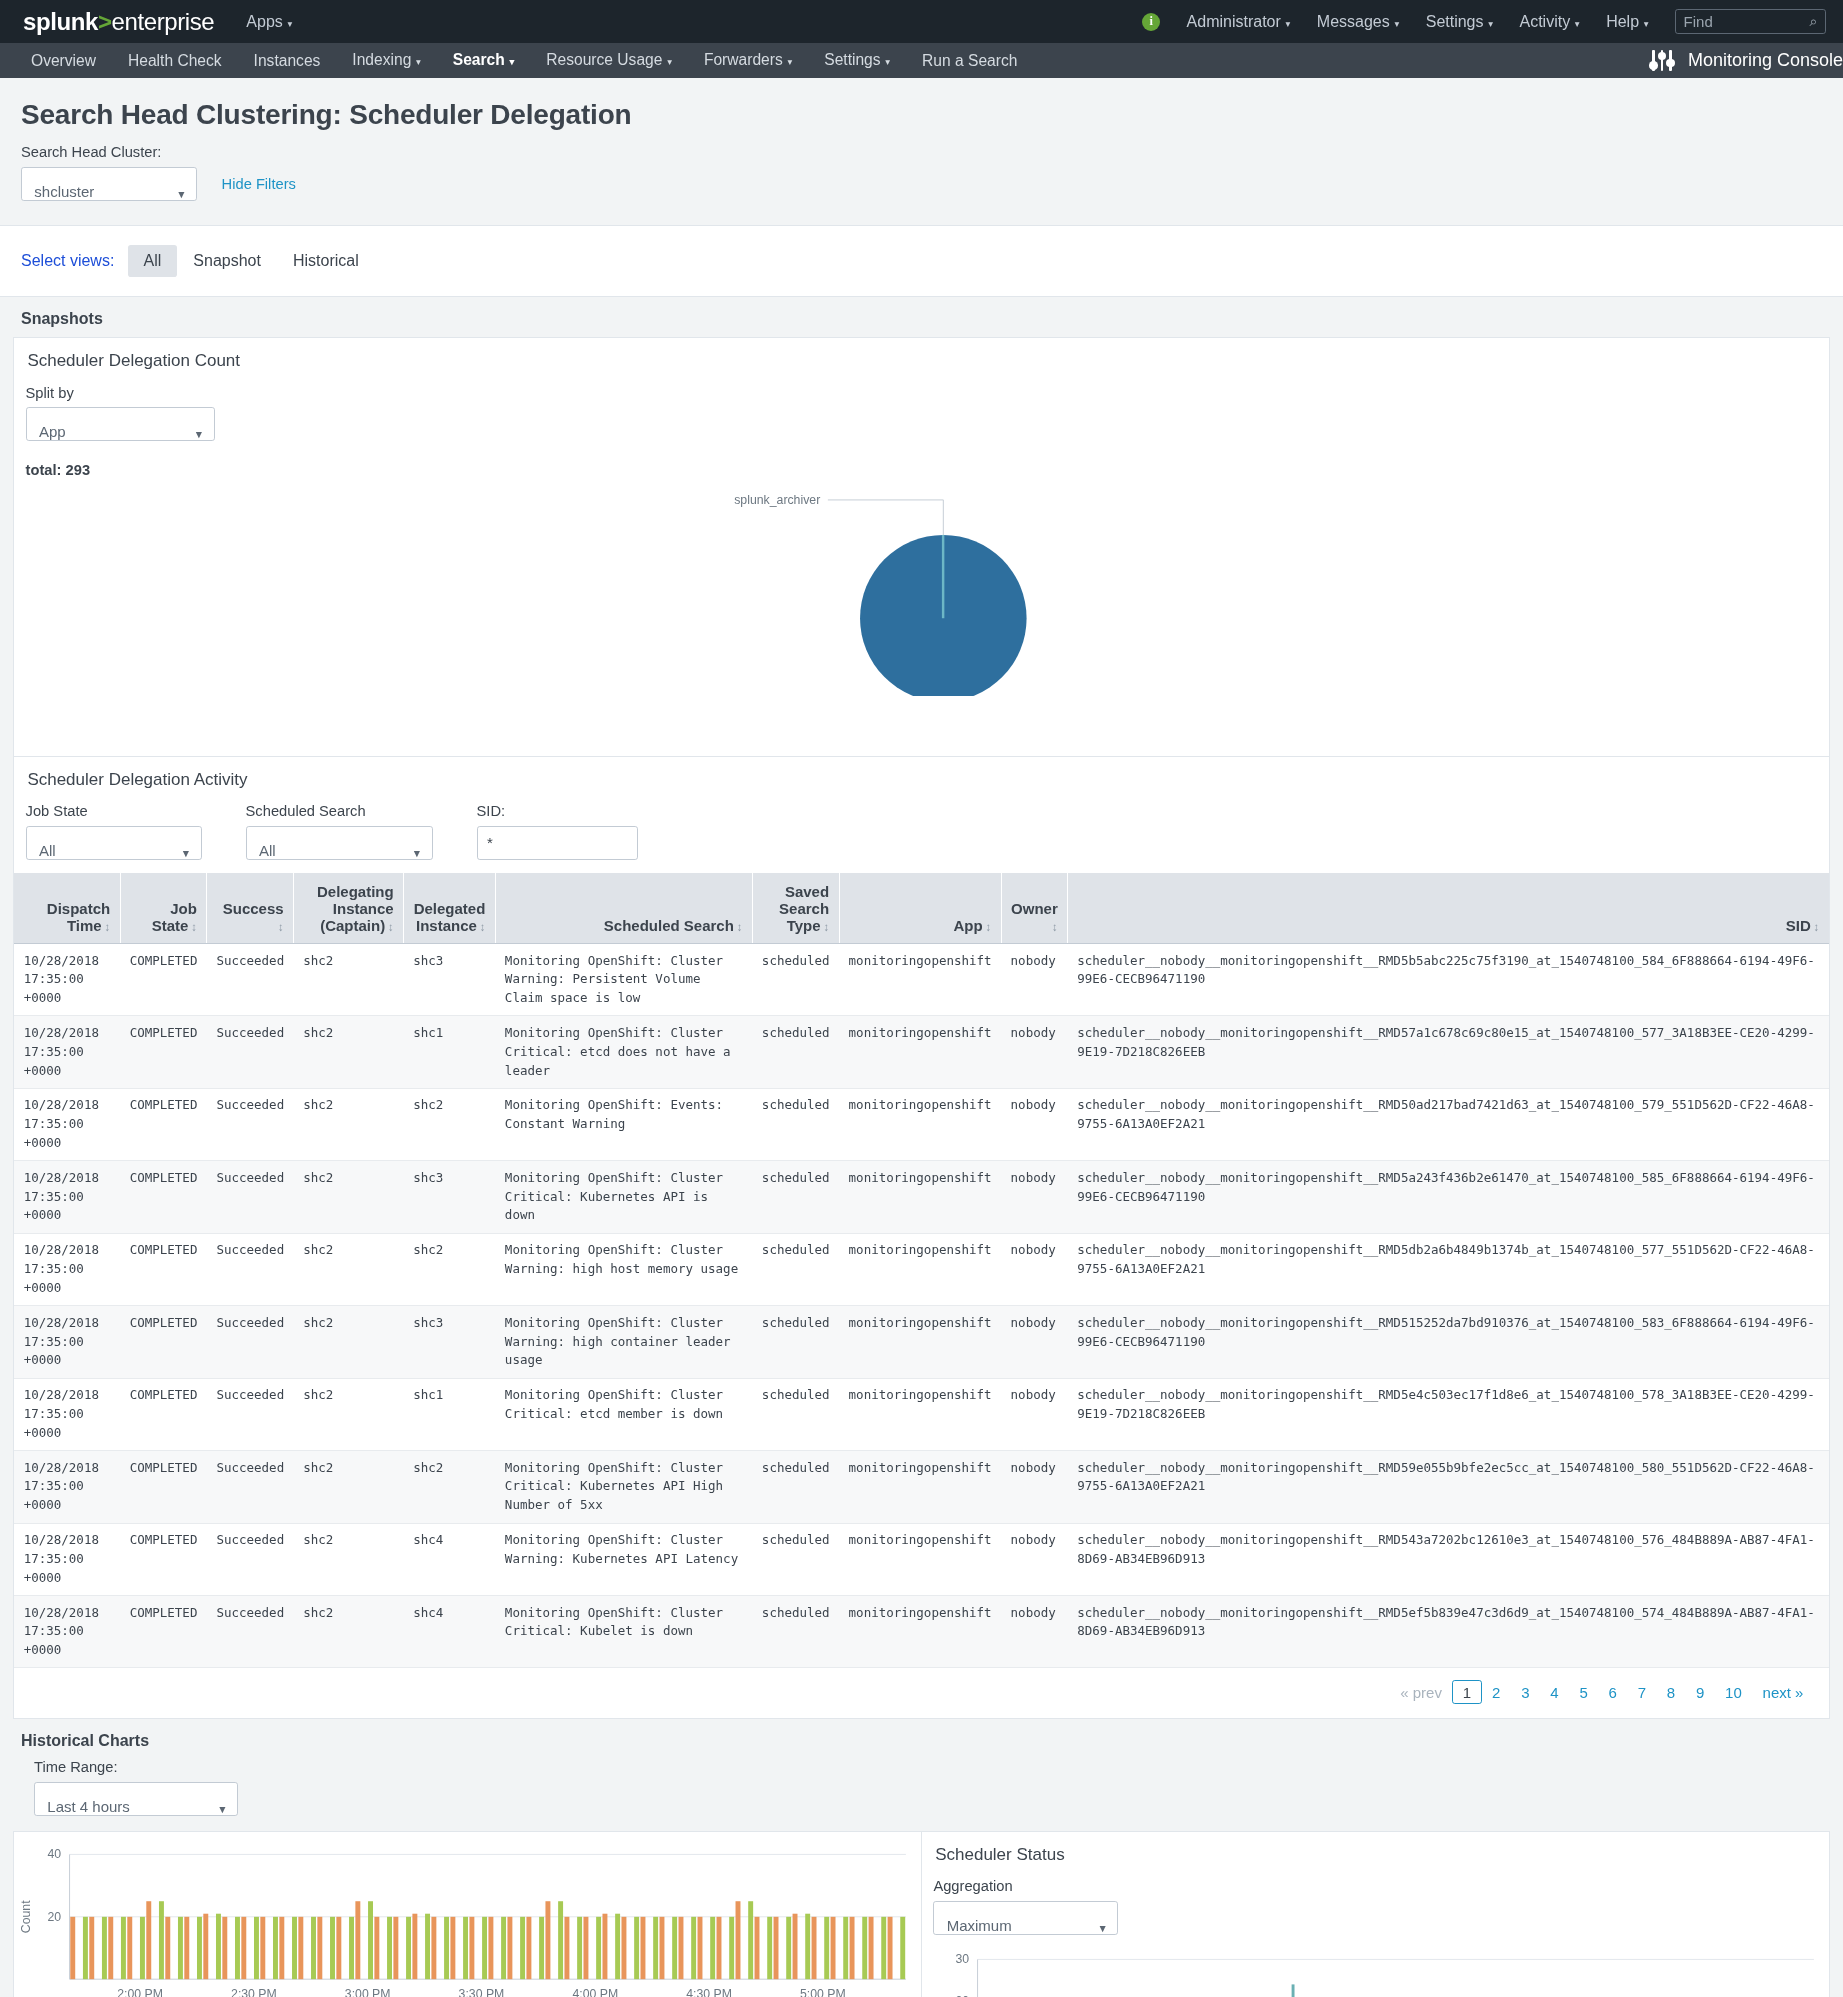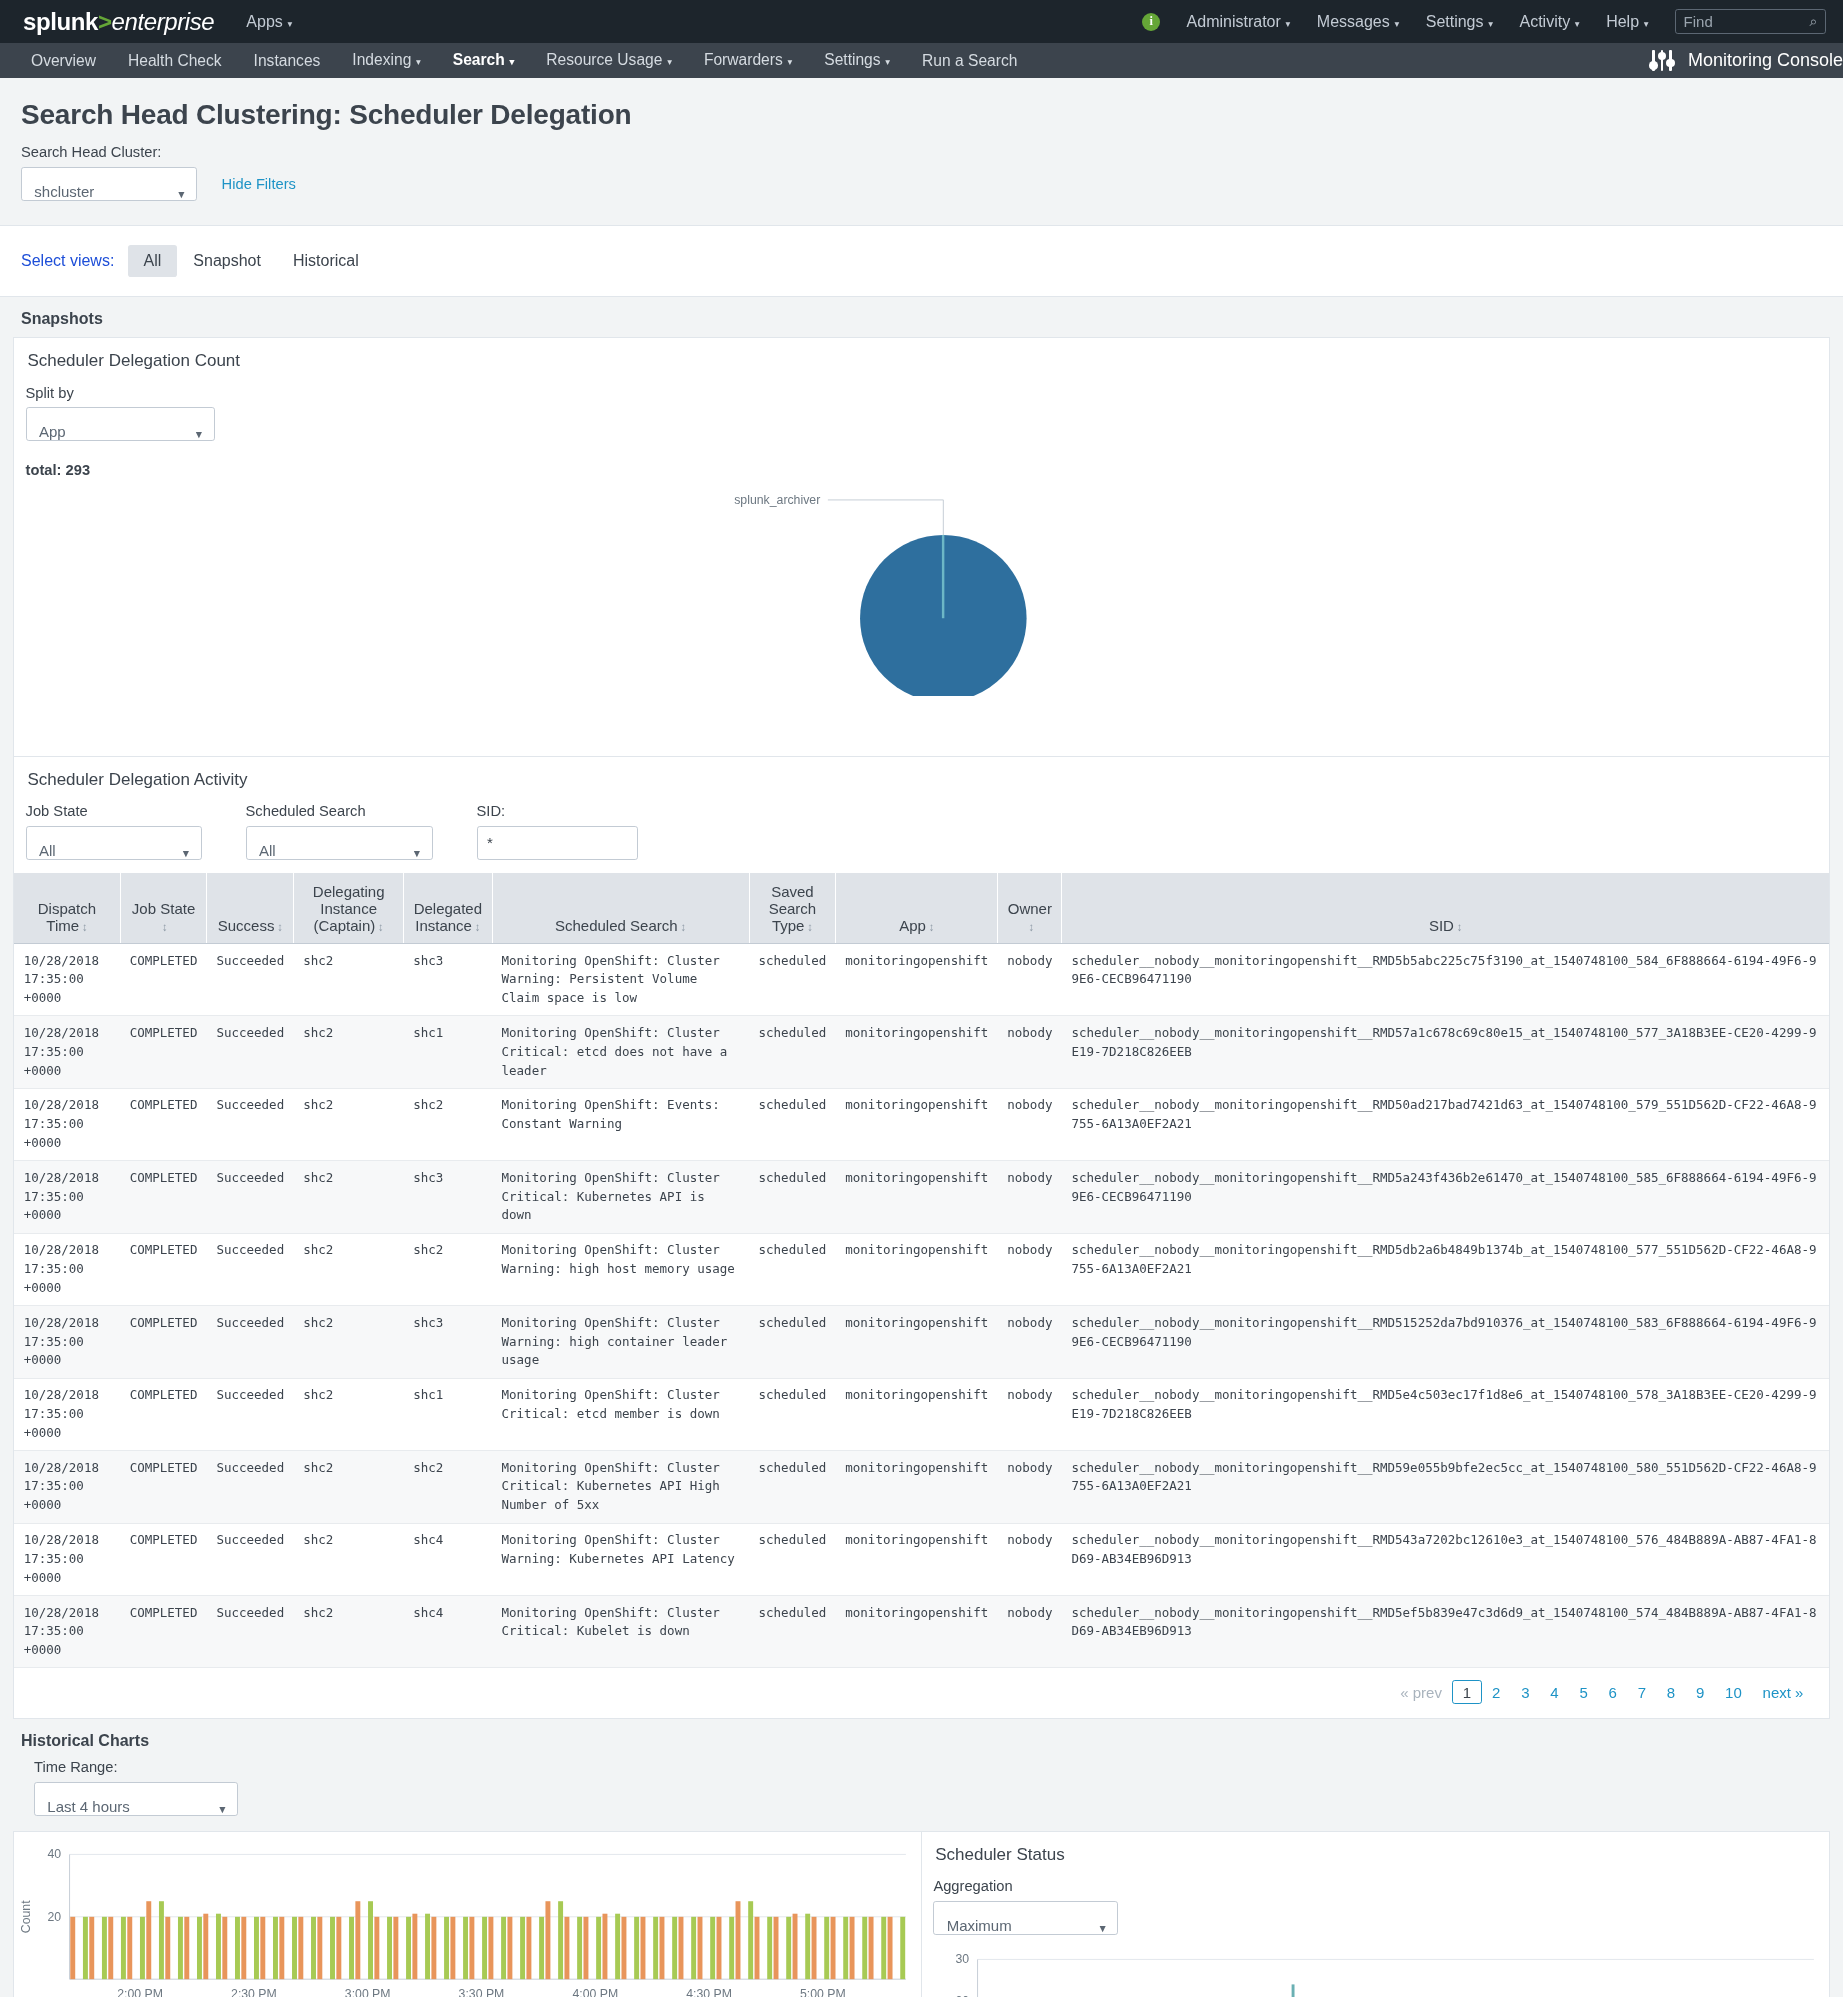--- a/index.html
+++ b/index.html
@@ -17,21 +17,21 @@
     height: 43px;
     background: #1d252c;
     display: flex;
     align-items: center;
     padding: 0 17px 0 23px;
     color: #c3cbd4;
   }
   .logo { display:flex; align-items:baseline; font-size:24px; font-weight:700; letter-spacing:-0.4px; }
   .logo .w { color:#fff; }
   .logo .gt { color:#65a637; font-weight:700; }
-  .logo .ent { color:#fff; font-weight:400;font-style:italic; }
+  .logo .ent { color:#fff; font-weight:400; }
   .appbar-apps { margin-left:32px; font-size:16px; color:#c3cbd4; }
   .appbar-right { margin-left:auto; display:flex; align-items:center; gap:26.5px; font-size:16px; }
   .info-dot {
     width:18px;height:18px;border-radius:50%;background:#65a637;color:#fff;
     font-size:12.3px;font-weight:700;display:flex;align-items:center;justify-content:center;
     font-family:"Liberation Serif", serif;
   }
   .caret { display:inline-block; margin-left:4.7px; font-size:9.5px; }
   .findbox {
     width:151px;height:25.6px;border:0.9px solid #5c6773;border-radius:2.8px;
@@ -92,22 +92,22 @@
   .pie-total { font-size:14.7px; font-weight:700; color:#3c444d; padding-left:11.4px; }
   
   .act-filters { display:flex; gap:44px; padding:9.5px 0 13.2px 11.4px; }
   .txtbox {
     height:34px;width:161px;background:#fff;border:0.9px solid #c3cbd4;border-radius:2.8px;
     display:flex;align-items:center;padding:0 9.5px;font-size:15px;color:#3c444d;
   }
   
   table.grid { width:100%; border-collapse:collapse; font-size:14px; }
   table.grid thead th {
-    background:#dfe3e8; color:#3c444d; font-weight:400; font-size:15px;
-    text-align:center; vertical-align:bottom; padding:9.5px 9.5px 9.5px 9.5px;
+    background:#dfe3e8; color:#3c444d; font-weight:700; font-size:15px;
+    text-align:right; vertical-align:bottom; padding:9.5px 9.5px 9.5px 9.5px;
     border-right:0.9px solid #fff; border-bottom:0.9px solid #c3cbd4; white-space:normal;
   }
   table.grid thead th:last-child { border-right:none; }
   .sortar { display:inline-block; color:#8d99a5; font-size:11.4px; margin-left:2.8px; line-height:1; }
   table.grid tbody td {
     padding:7.6px 9.5px; vertical-align:top; border-bottom:0.9px solid #e8ebee;
     font-family:"DejaVu Sans Mono", monospace; font-size:12.5px; color:#3c444d; line-height:1.5;
   }
   table.grid tbody tr:nth-child(even) { background:#f7f8f9; }
   .c-dispatch { width:106px; }

